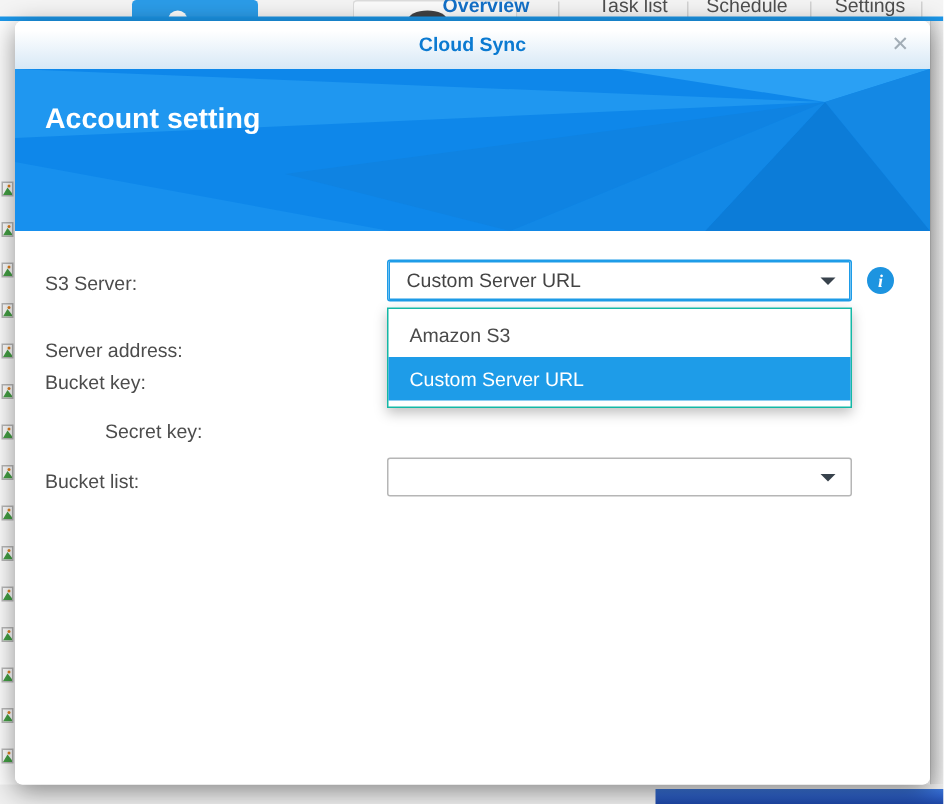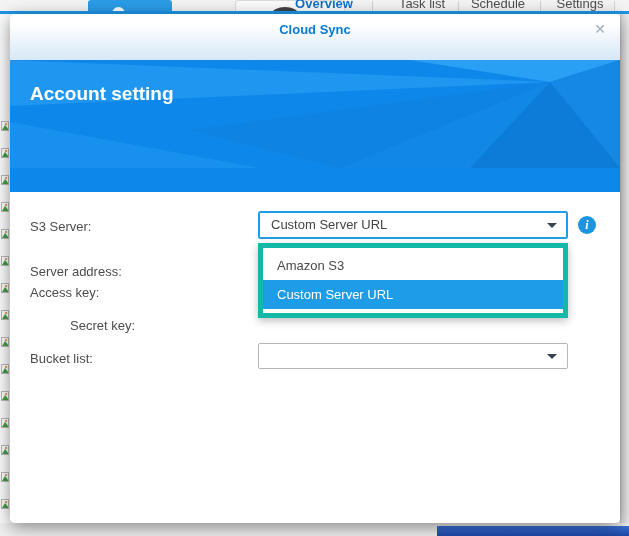--- a/index.html
+++ b/index.html
@@ -30,41 +30,41 @@
 
   .right-scroll{position:absolute;left:620px;top:14px;width:9px;height:509px;
     background:linear-gradient(90deg,#dcdcdc,#efefef);border-left:1px solid #c9c9c9;}
   .bottom-strip{position:absolute;left:0;top:523px;width:629px;height:13px;background:#f0f0f0;}
   .bottom-bluebar{position:absolute;left:437px;top:526px;width:192px;height:10px;
     background:linear-gradient(180deg,#3a74d8,var(--bottombar-blue) 40%,#1e47a6);}
 
   
   .dialog{position:absolute;left:10px;top:14px;width:610px;height:509px;background:#fff;
     border-radius:5px;box-shadow:0 4px 18px rgba(0,0,0,.45);overflow:hidden;}
-  .titlebar{position:relative;height:46px;background:linear-gradient(180deg,#ffffff 20%,#d7e8f6);}
+  .titlebar{position:relative;height:32px;background:linear-gradient(180deg,#ffffff 20%,#d7e8f6);}
   .titlebar-text{position:absolute;left:0;right:0;top:8px;text-align:center;font-size:13px;font-weight:bold;color:var(--title-blue);}
   .close-x{position:absolute;right:14px;top:7px;font-size:14px;color:#a2adb6;cursor:pointer;line-height:16px;}
 
-  .hero{position:relative;height:132px;background:var(--header-blue);overflow:hidden;}
+  .hero{position:relative;height:108px;background:var(--header-blue);overflow:hidden;}
   .hero svg{position:absolute;left:0;top:0;}
   .hero-title{position:absolute;left:20px;top:23px;font-size:19px;font-weight:bold;color:#fff;}
   .hero-sub{position:absolute;left:20px;top:48px;font-size:13.5px;color:#fff;}
 
   .body{position:relative;height:371px;background:#fff;}
   .flabel{position:absolute;left:20px;font-size:13px;color:#4c4c4c;}
   .combo{position:absolute;left:248px;width:310px;height:28px;background:#fff;border:1px solid #b6b6b6;border-radius:2px;
     font-size:13px;color:#444;line-height:26px;padding-left:12px;cursor:pointer;}
   .combo.focused{border-color:var(--accent);border-width:1px;box-shadow:0 0 0 1px var(--accent) inset;}
   .combo .arrow{position:absolute;right:10px;top:11px;width:0;height:0;
     border-left:5px solid transparent;border-right:5px solid transparent;border-top:5px solid #38424c;}
   .info-badge{position:absolute;left:568px;top:148px;width:18px;height:18px;border-radius:50%;
     background:#1d94e0;color:#fff;text-align:center;line-height:18px;
     font-family:"Liberation Serif",serif;font-style:italic;font-weight:bold;font-size:12px;cursor:pointer;}
 
-  .droplist{position:absolute;left:248px;top:175px;width:310px;background:#fff;border:5px solid #14b8a6;
+  .droplist{position:absolute;left:248px;top:175px;width:310px;background:#fff;border:1px solid #14b8a6;
     box-shadow:0 3px 8px rgba(0,0,0,.25);padding:3px 0 4px 0;z-index:5;}
   .dropitem{height:29px;line-height:29px;padding-left:14px;font-size:13px;color:#4a4a4a;cursor:pointer;}
   .dropitem.selected{background:var(--highlight);color:#fff;}
 </style>
 </head>
 <body>
 
 <div class="top-strip">
   <div class="icon-tab-blue">
     <div class="blob"></div>
@@ -131,21 +131,21 @@
   <div class="body">
 
     <div class="flabel" style="top:27px;">S3 Server:</div>
     <div class="combo focused" style="top:19px;">
       <span>Custom Server URL</span>
       <span class="arrow"></span>
     </div>
     <div class="info-badge" style="top:24px;">i</div>
 
     <div class="flabel" style="top:72px;">Server address:</div>
-    <div class="flabel" style="top:93px;">Access key:</div>
+    <div class="flabel" style="top:93px;">Bucket key:</div>
     <div class="flabel" style="top:126px;margin-left:40px;">Secret key:</div>
 
     <div class="flabel" style="top:159px;">Bucket list:</div>
     <div class="combo" style="top:151px;height:26px;">
       <span></span>
       <span class="arrow" style="top:10px;"></span>
     </div>
 
     <div class="droplist" style="top:51px;">
       <div class="dropitem">Amazon S3</div>

